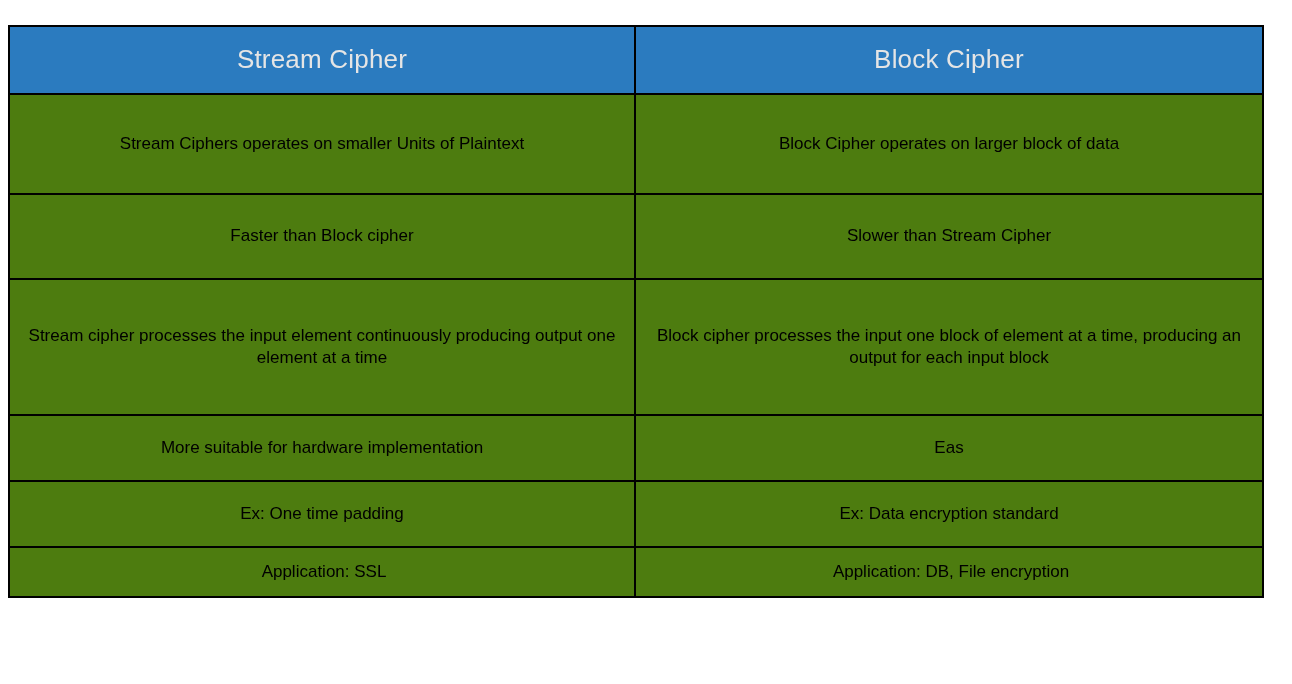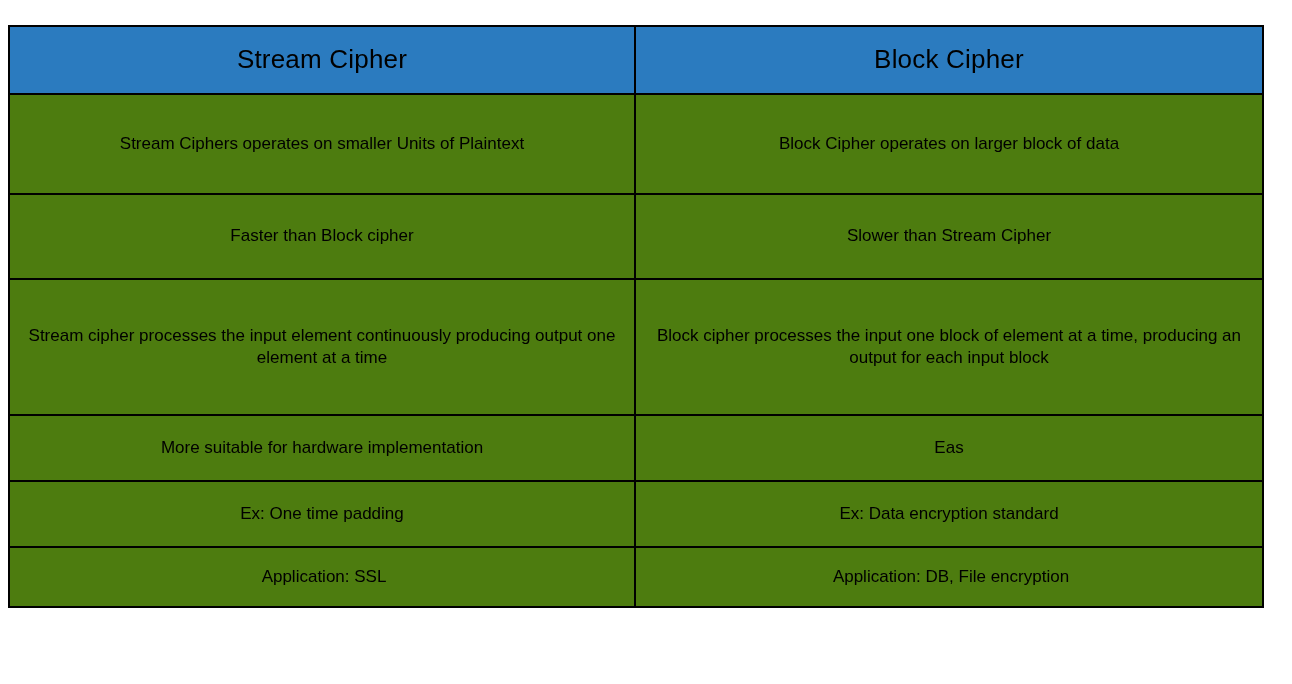--- a/index.html
+++ b/index.html
@@ -33,21 +33,21 @@
 
   .cmp-table th,
   .cmp-table td {
     border: 2px solid #000000;
     vertical-align: middle;
     box-sizing: border-box;
   }
 
   .cmp-table thead th {
     background: #2B7BBF;
-    color: #000000;
+    color: #e5e5e5;
     font-weight: normal;
     font-size: 26px;
     line-height: 1.15;
     text-align: center;
     height: 68px;
     padding: 6px 10px;
     letter-spacing: 0.2px;
   }
 
   .cmp-table tbody td {
@@ -59,21 +59,21 @@
     background: #4d7c0f;
   }
 
   
   tr[data-row="0"] td { height: 100px; }
   tr[data-row="1"] td { height: 85px; }
   tr[data-row="2"] td { height: 136px; }
   tr[data-row="3"] td { height: 66px; }
   tr[data-row="4"] td { height: 66px; }
   tr[data-row="5"] td { height: 66px; }
-  tr[data-row="6"] td { height: 60px; padding-left: 18px; }
+  tr[data-row="6"] td { height: 50px; padding-left: 18px; }
 
   .cell-text {
     display: block;
   }
 </style>
 </head>
 <body>
 
 <div id="page">
 

